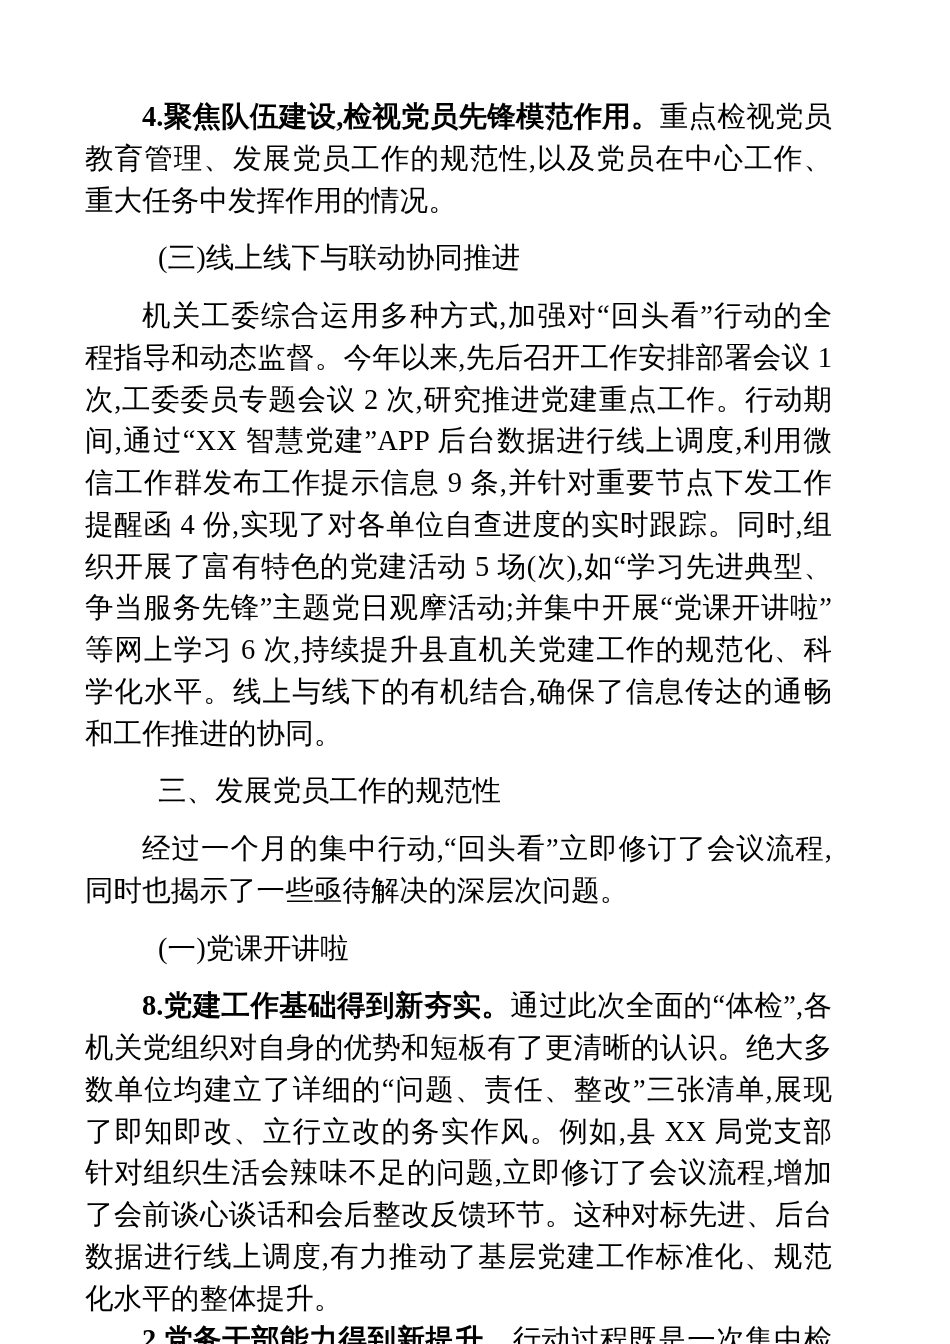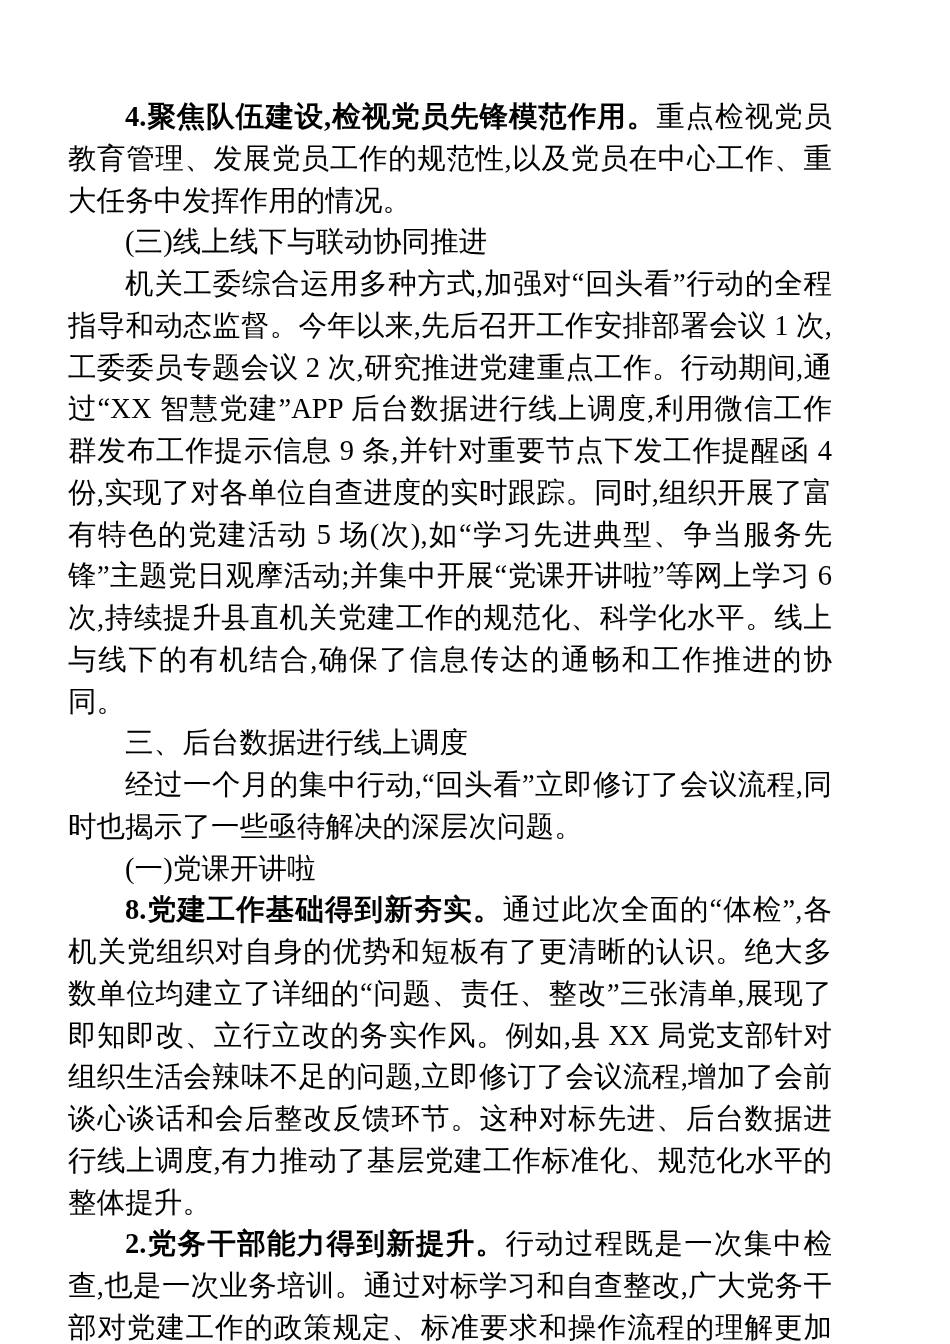--- a/index.html
+++ b/index.html
@@ -12,60 +12,60 @@
     height: 1344px;
     font-family: "Liberation Serif", "DejaVu Serif", serif;
     color: #000000;
     overflow: hidden;
   }
   .page {
     position: relative;
     width: 950px;
     height: 1100px;
     box-sizing: border-box;
-    padding: 96px 118px 40px 68px;
+    padding: 96px 118px 40px 85px;
     background: #ffffff;
   }
   .doc-body {
     font-size: 28.5px;
     line-height: 1.465;
     text-align: justify;
     text-justify: inter-ideograph;
     letter-spacing: 0.1px;
   }
   .para {
     margin: 0;
     text-indent: 2em;
     white-space: normal;
   }
   .lead {
     font-weight: bold;
   }
   .heading-para {
-    margin: 0;
+    margin: 16px;
     text-indent: 2em;
   }
   
   .doc-body, .para, .heading-para {
     font-family: "Liberation Serif", "DejaVu Serif", serif;
   }
 </style>
 </head>
 <body>
 
 <div class="page">
   <div class="doc-body">
 
     <p class="para"><span class="lead">4.聚焦队伍建设,检视党员先锋模范作用。</span><span>重点检视党员教育管理、发展党员工作的规范性,以及党员在中心工作、重大任务中发挥作用的情况。</span></p>
 
     <p class="heading-para"><span>(三)线上线下与联动协同推进</span></p>
 
     <p class="para"><span>机关工委综合运用多种方式,加强对“回头看”行动的全程指导和动态监督。今年以来,先后召开工作安排部署会议 1 次,工委委员专题会议 2 次,研究推进党建重点工作。行动期间,通过“XX 智慧党建”APP 后台数据进行线上调度,利用微信工作群发布工作提示信息 9 条,并针对重要节点下发工作提醒函 4 份,实现了对各单位自查进度的实时跟踪。同时,组织开展了富有特色的党建活动 5 场(次),如“学习先进典型、争当服务先锋”主题党日观摩活动;并集中开展“党课开讲啦”等网上学习 6 次,持续提升县直机关党建工作的规范化、科学化水平。线上与线下的有机结合,确保了信息传达的通畅和工作推进的协同。</span></p>
 
-    <p class="heading-para"><span>三、后台数据进行线上调度</span></p>
+    <p class="heading-para"><span>三、发展党员工作的规范性</span></p>
 
     <p class="para"><span>经过一个月的集中行动,“回头看”立即修订了会议流程,同时也揭示了一些亟待解决的深层次问题。</span></p>
 
     <p class="heading-para"><span>(一)党课开讲啦</span></p>
 
     <p class="para"><span class="lead">8.党建工作基础得到新夯实。</span><span>通过此次全面的“体检”,各机关党组织对自身的优势和短板有了更清晰的认识。绝大多数单位均建立了详细的“问题、责任、整改”三张清单,展现了即知即改、立行立改的务实作风。例如,县 XX 局党支部针对组织生活会辣味不足的问题,立即修订了会议流程,增加了会前谈心谈话和会后整改反馈环节。这种对标先进、后台数据进行线上调度,有力推动了基层党建工作标准化、规范化水平的整体提升。</span></p>
 
     <p class="para"><span class="lead">2.党务干部能力得到新提升。</span><span>行动过程既是一次集中检查,也是一次业务培训。通过对标学习和自查整改,广大党务干部对党建工作的政策规定、标准要求和操作流程的理解更加透彻,履职能力显著增强。</span></p>
 
   </div>

